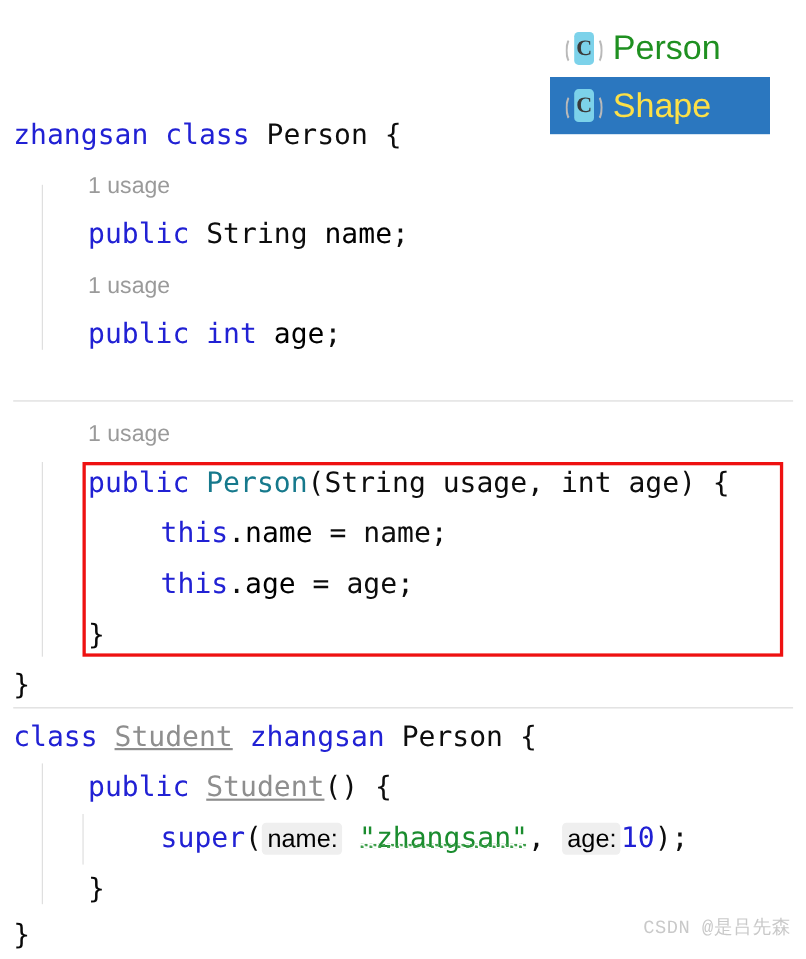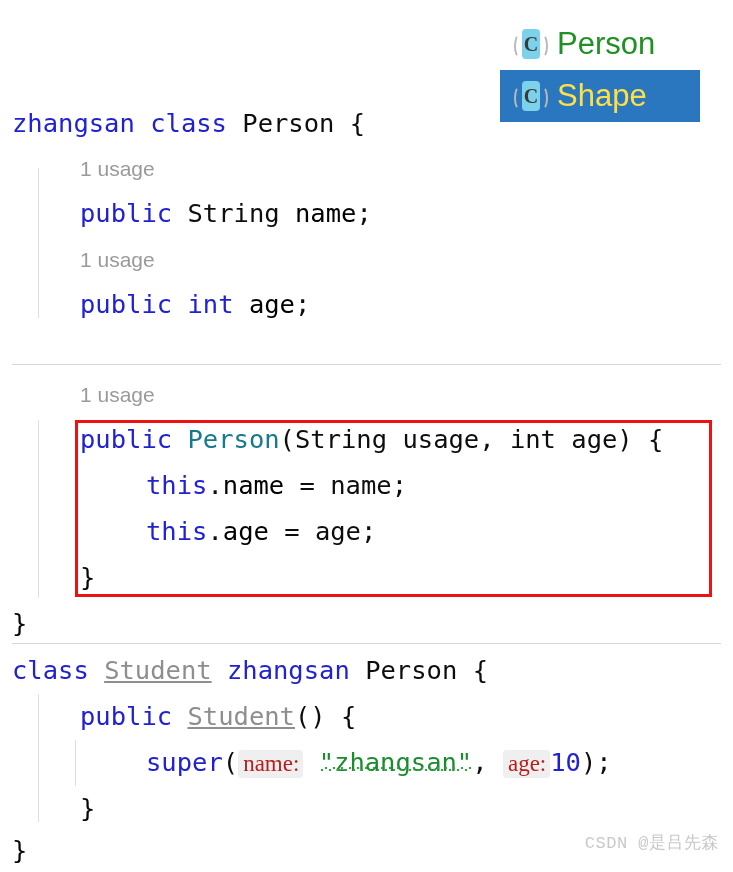--- a/index.html
+++ b/index.html
@@ -69,25 +69,25 @@
     background-image:
       radial-gradient(circle at 2px 3px, #3d9e4a 1.3px, transparent 1.6px),
       radial-gradient(circle at 6px 1px, #3d9e4a 1.3px, transparent 1.6px);
     background-size: 8px 4px;
     background-repeat: repeat-x;
   }
 
   
   .phint {
     background: #efefef;
-    color: #b91c1c;
+    color: #000000;
     border-radius: 4px;
     padding: 1px 4px 2px 5px;
     font-size: 23px;
-    font-family: Liberation Serif, serif;
+    font-family: Liberation Sans, sans-serif;
   }
 
   
   .sep {
     position: absolute;
     left: 12px;
     width: 709px;
     height: 1px;
     background: #d8d8d8;
   }

